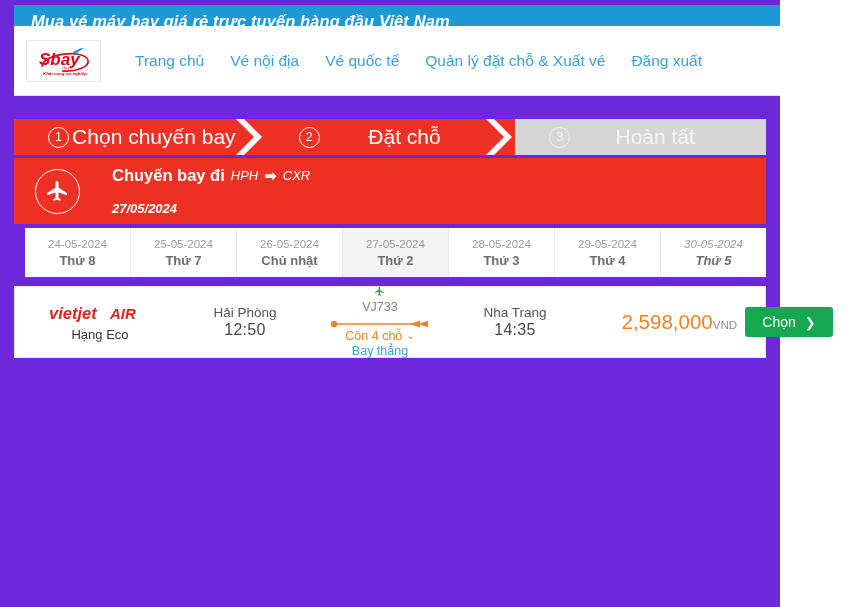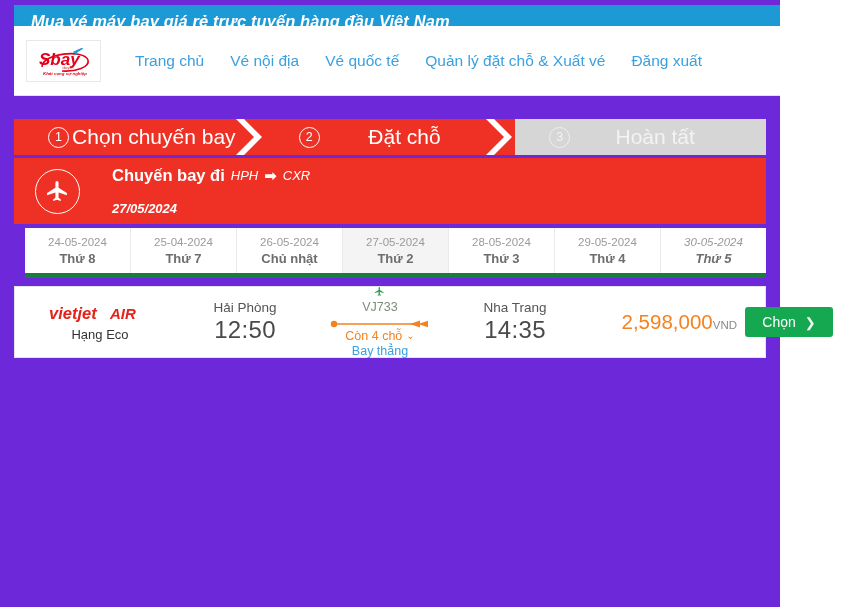--- a/index.html
+++ b/index.html
@@ -108,21 +108,21 @@
   .banner-text { margin-left: 18px; color: #ffffff; }
   .banner-line1 { font-size: 16.5px; font-weight: bold; display:flex; align-items:center; gap:6px; }
   .banner-code { font-size: 13px; font-style: italic; font-weight: normal; }
   .banner-arrow { font-size: 15px; line-height: 1; }
   .banner-line2 { font-size: 13px; font-style: italic; font-weight: bold; margin-top: 16px; }
 
   
   .date-strip {
     position: absolute; left: 25px; top: 228px; right: 14px; height: 50px;
     display: flex;
-    border-bottom: 5px solid #15803d;
+    border-bottom: 1px solid #15803d;
     background: #ffffff;
   }
   .date-cell {
     flex: 1;
     display: flex; flex-direction: column;
     align-items: center; justify-content: center;
     border-right: 1px solid #eaeaea;
     cursor: pointer;
     background: #ffffff;
   }
@@ -142,21 +142,21 @@
     width: 170px; flex: none;
     display: flex; flex-direction: column; align-items: center;
   }
   .airline-logo { display:block; }
   .airline-class { font-size: 13px; color: #333333; margin-top: 4px; }
 
   .point-col {
     width: 120px; flex: none; text-align: center;
   }
   .point-city { font-size: 13.5px; color: #555555; }
-  .point-time { font-size: 24px; color: #4a4a4a; margin-top: 1px; letter-spacing: .3px; }
+  .point-time { font-size: 16px; color: #4a4a4a; margin-top: 1px; letter-spacing: .3px; }
 
   .route-col {
     flex: 1; display: flex; flex-direction: column; align-items: center;
     position: relative; min-width: 150px;
   }
   .route-flightno {
     display: flex; align-items: center; gap: 3px;
     font-size: 12.5px; color: #7d8f7a; flex-direction: column;
   }
   .route-line { position: relative; width: 100px; height: 12px; margin-top: 2px; }
@@ -257,21 +257,21 @@
       <div class="banner-line2">27/05/2024</div>
     </div>
   </div>
 
   <div class="date-strip">
     <div class="date-cell">
       <span class="date-top">24-05-2024</span>
       <span class="date-day">Thứ 8</span>
     </div>
     <div class="date-cell">
-      <span class="date-top">25-04-2024</span>
+      <span class="date-top">25-05-2024</span>
       <span class="date-day">Thứ 7</span>
     </div>
     <div class="date-cell">
       <span class="date-top">26-05-2024</span>
       <span class="date-day">Chủ nhật</span>
     </div>
     <div class="date-cell selected">
       <span class="date-top">27-05-2024</span>
       <span class="date-day">Thứ 2</span>
     </div>

